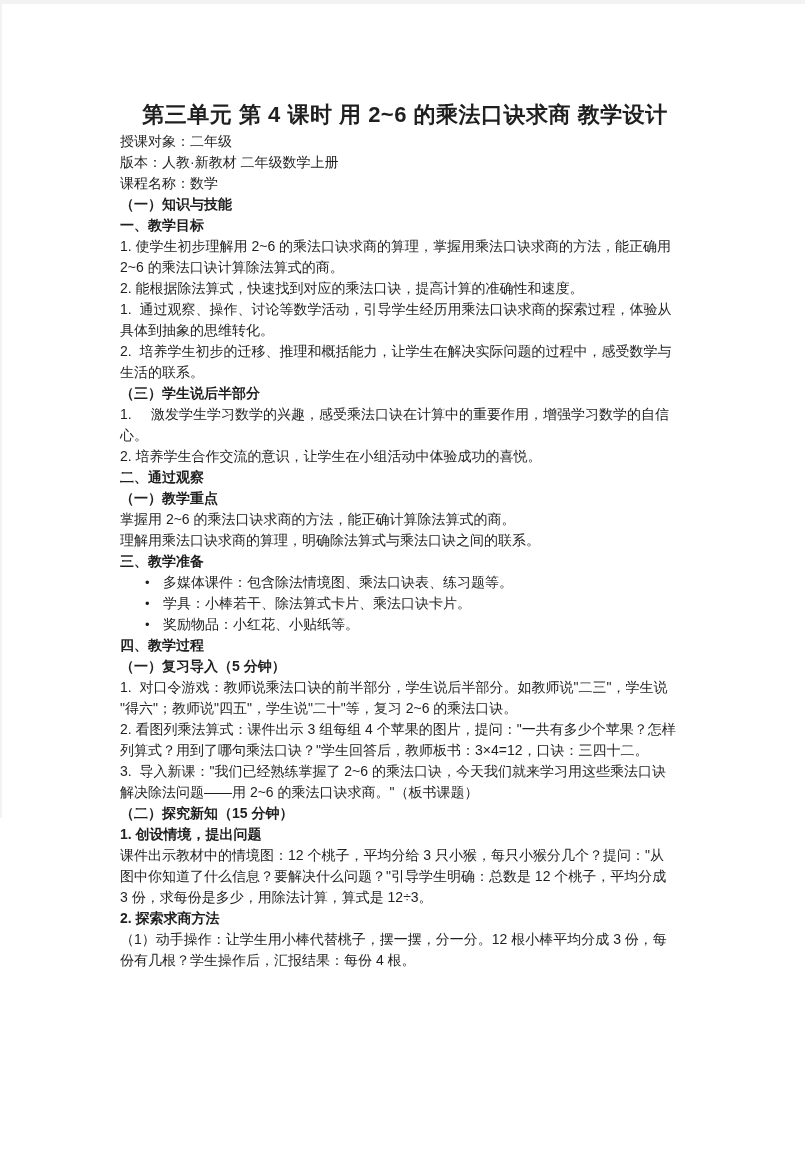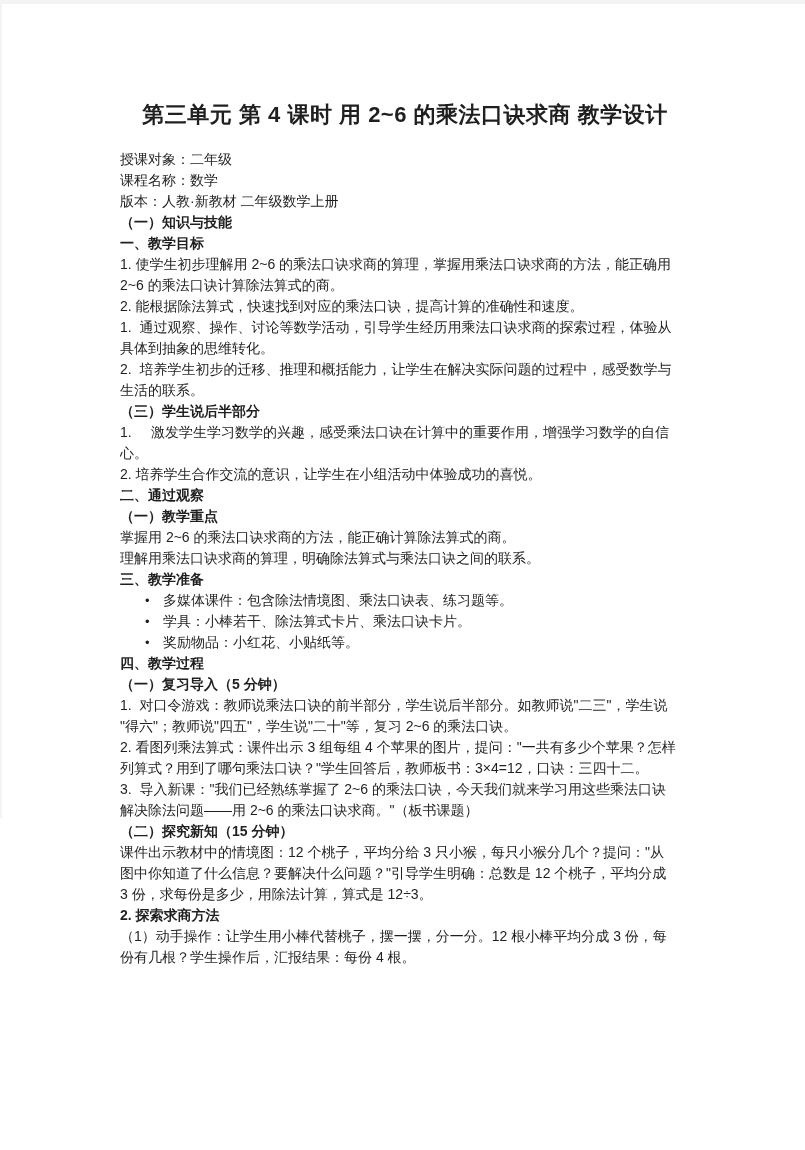--- a/index.html
+++ b/index.html
@@ -31,21 +31,21 @@
   }
   .doc-title {
     font-size: 22px;
     font-weight: 700;
     text-align: center;
     line-height: 30px;
     white-space: nowrap;
     letter-spacing: 0.5px;
   }
   .doc-body {
-    margin-top: 19px;
+    margin-top: 1px;
   }
   .line {
     font-size: 14px;
     line-height: 21px;
     white-space: pre;
   }
   .line.b {
     font-weight: 700;
   }
   .line.bullet {
@@ -60,22 +60,22 @@
 </style>
 </head>
 <body>
 
 <div class="canvas" style="background: rgb(243, 243, 243);">
   <div class="paper" style="background: rgb(255, 255, 255);">
     <div class="content" style="color: rgb(31, 31, 31);">
       <div class="doc-title">第三单元 第 4 课时 用 2~6 的乘法口诀求商 教学设计</div>
       <div class="doc-body">
           <div class="line">授课对象：二年级</div>
+          <div class="line">版本：人教·新教材 二年级数学上册</div>
           <div class="line">课程名称：数学</div>
-          <div class="line">版本：人教·新教材 二年级数学上册</div>
           <div class="line b">（一）知识与技能</div>
           <div class="line b">一、教学目标</div>
           <div class="line">1. 使学生初步理解用 2~6 的乘法口诀求商的算理，掌握用乘法口诀求商的方法，能正确用</div>
           <div class="line">2~6 的乘法口诀计算除法算式的商。</div>
           <div class="line">2. 能根据除法算式，快速找到对应的乘法口诀，提高计算的准确性和速度。</div>
           <div class="line">1.  通过观察、操作、讨论等数学活动，引导学生经历用乘法口诀求商的探索过程，体验从</div>
           <div class="line">具体到抽象的思维转化。</div>
           <div class="line">2.  培养学生初步的迁移、推理和概括能力，让学生在解决实际问题的过程中，感受数学与</div>
           <div class="line">生活的联系。</div>
           <div class="line b">（三）学生说后半部分</div>
@@ -92,20 +92,21 @@
           <div class="line bullet"><span class="marker">•</span><span>奖励物品：小红花、小贴纸等。</span></div>
           <div class="line b">四、教学过程</div>
           <div class="line b">（一）复习导入（5 分钟）</div>
           <div class="line">1.  对口令游戏：教师说乘法口诀的前半部分，学生说后半部分。如教师说"二三"，学生说</div>
           <div class="line">"得六"；教师说"四五"，学生说"二十"等，复习 2~6 的乘法口诀。</div>
           <div class="line">2. 看图列乘法算式：课件出示 3 组每组 4 个苹果的图片，提问："一共有多少个苹果？怎样</div>
           <div class="line">列算式？用到了哪句乘法口诀？"学生回答后，教师板书：3×4=12，口诀：三四十二。</div>
           <div class="line">3.  导入新课："我们已经熟练掌握了 2~6 的乘法口诀，今天我们就来学习用这些乘法口诀</div>
           <div class="line">解决除法问题——用 2~6 的乘法口诀求商。"（板书课题）</div>
           <div class="line b">（二）探究新知（15 分钟）</div>
+          <div class="line b">1. 创设情境，提出问题</div>
           <div class="line">课件出示教材中的情境图：12 个桃子，平均分给 3 只小猴，每只小猴分几个？提问："从</div>
           <div class="line">图中你知道了什么信息？要解决什么问题？"引导学生明确：总数是 12 个桃子，平均分成</div>
           <div class="line">3 份，求每份是多少，用除法计算，算式是 12÷3。</div>
           <div class="line b">2. 探索求商方法</div>
           <div class="line">（1）动手操作：让学生用小棒代替桃子，摆一摆，分一分。12 根小棒平均分成 3 份，每</div>
           <div class="line">份有几根？学生操作后，汇报结果：每份 4 根。</div>
         </div>
     </div>
   </div>
 </div>

